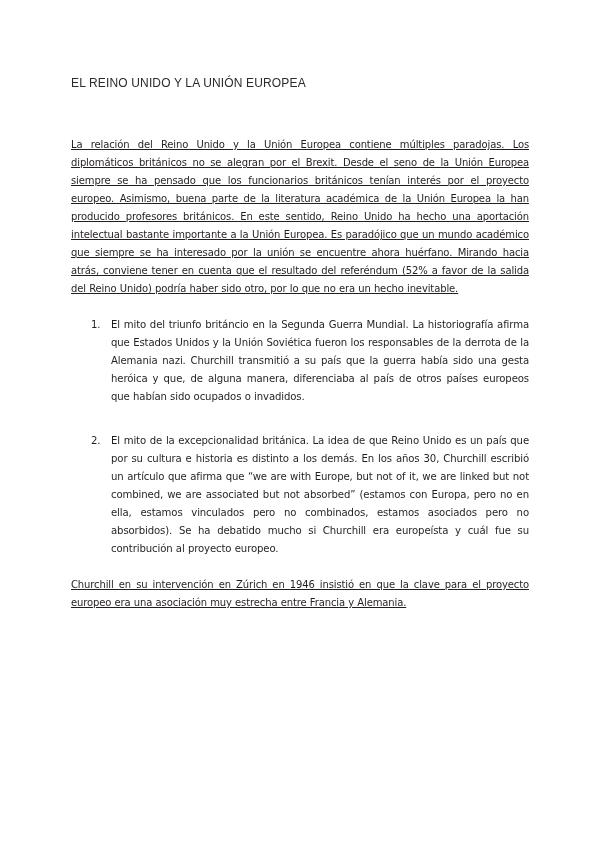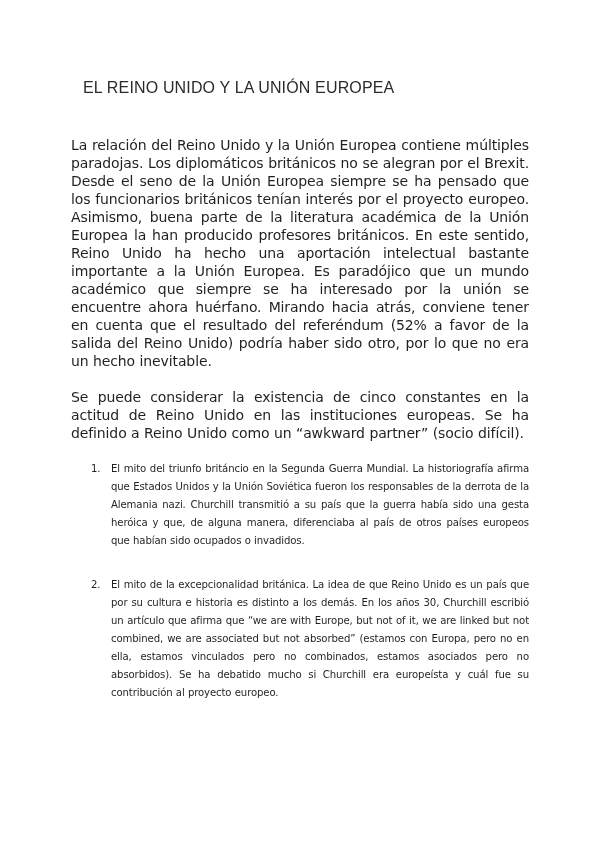--- a/index.html
+++ b/index.html
@@ -22,45 +22,45 @@
     background: #ffffff;
     box-sizing: border-box;
   }
 
   .doc-title {
     position: absolute;
     left: 71px;
     top: 68px;
     width: 460px;
     font-family: "Liberation Sans", sans-serif;
-    font-size: 16px;
+    font-size: 12px;
     font-weight: 400;
     letter-spacing: 0.15px;
     color: #2b2b2b;
     white-space: nowrap;
-    margin-left: 12px;
   }
 
   .body-block {
     position: absolute;
     left: 71px;
     top: 136px;
     width: 458px;
   }
 
   .para {
     font-family: "DejaVu Sans", sans-serif;
-    font-size: 14px;
+    font-size: 10px;
     line-height: 18px;
     text-align: justify;
     text-justify: inter-word;
     color: #231f20;
     margin: 0 0 18px 0;
     letter-spacing: -0.12px;
     word-spacing: 0.2px;
+    text-decoration: underline;
     -webkit-font-smoothing: antialiased;
   }
 
   .para:last-child { margin-bottom: 0; }
 
   ol.myth-list {
     margin: 0 0 18px 0;
     padding: 0;
     list-style: none;
     counter-reset: myth;
@@ -100,23 +100,23 @@
 <body>
 
 <div class="page">
 
   <h1 class="doc-title">EL REINO UNIDO Y LA UNIÓN EUROPEA</h1>
 
   <div class="body-block">
 
     <p class="para">La relación del Reino Unido y la Unión Europea contiene múltiples paradojas. Los diplomáticos británicos no se alegran por el Brexit. Desde el seno de la Unión Europea siempre se ha pensado que los funcionarios británicos tenían interés por el proyecto europeo. Asimismo, buena parte de la literatura académica de la Unión Europea la han producido profesores británicos. En este sentido, Reino Unido ha hecho una aportación intelectual bastante importante a la Unión Europea. Es paradójico que un mundo académico que siempre se ha interesado por la unión se encuentre ahora huérfano. Mirando hacia atrás, conviene tener en cuenta que el resultado del referéndum (52% a favor de la salida del Reino Unido) podría haber sido otro, por lo que no era un hecho inevitable.</p>
 
-    <p class="para">Se puede considerar la existencia de cinco constantes en la actitud de Reino Unido en las instituciones europeas. Se ha definido a Reino Unido como un “awkward partner” (socio difícil).</p>
 
 
     <ol class="myth-list">
       <li>El mito del triunfo británcio en la Segunda Guerra Mundial. La historiografía afirma que Estados Unidos y la Unión Soviética fueron los responsables de la derrota de la Alemania nazi. Churchill transmitió a su país que la guerra había sido una gesta heróica y que, de alguna manera, diferenciaba al país de otros países europeos que habían sido ocupados o invadidos.</li>
       <li>El mito de la excepcionalidad británica. La idea de que Reino Unido es un país que por su cultura e historia es distinto a los demás. En los años 30, Churchill escribió un artículo que afirma que “we are with Europe, but not of it, we are linked but not combined, we are associated but not absorbed” (estamos con Europa, pero no en ella, estamos vinculados pero no combinados, estamos asociados pero no absorbidos). Se ha debatido mucho si Churchill era europeísta y cuál fue su contribución al proyecto europeo.</li>
     </ol>
 
+    <p class="para">Churchill en su intervención en Zúrich en 1946 insistió en que la clave para el proyecto europeo era una asociación muy estrecha entre Francia y Alemania.</p>
 
   </div>
 </div>
 
 </body></html>

